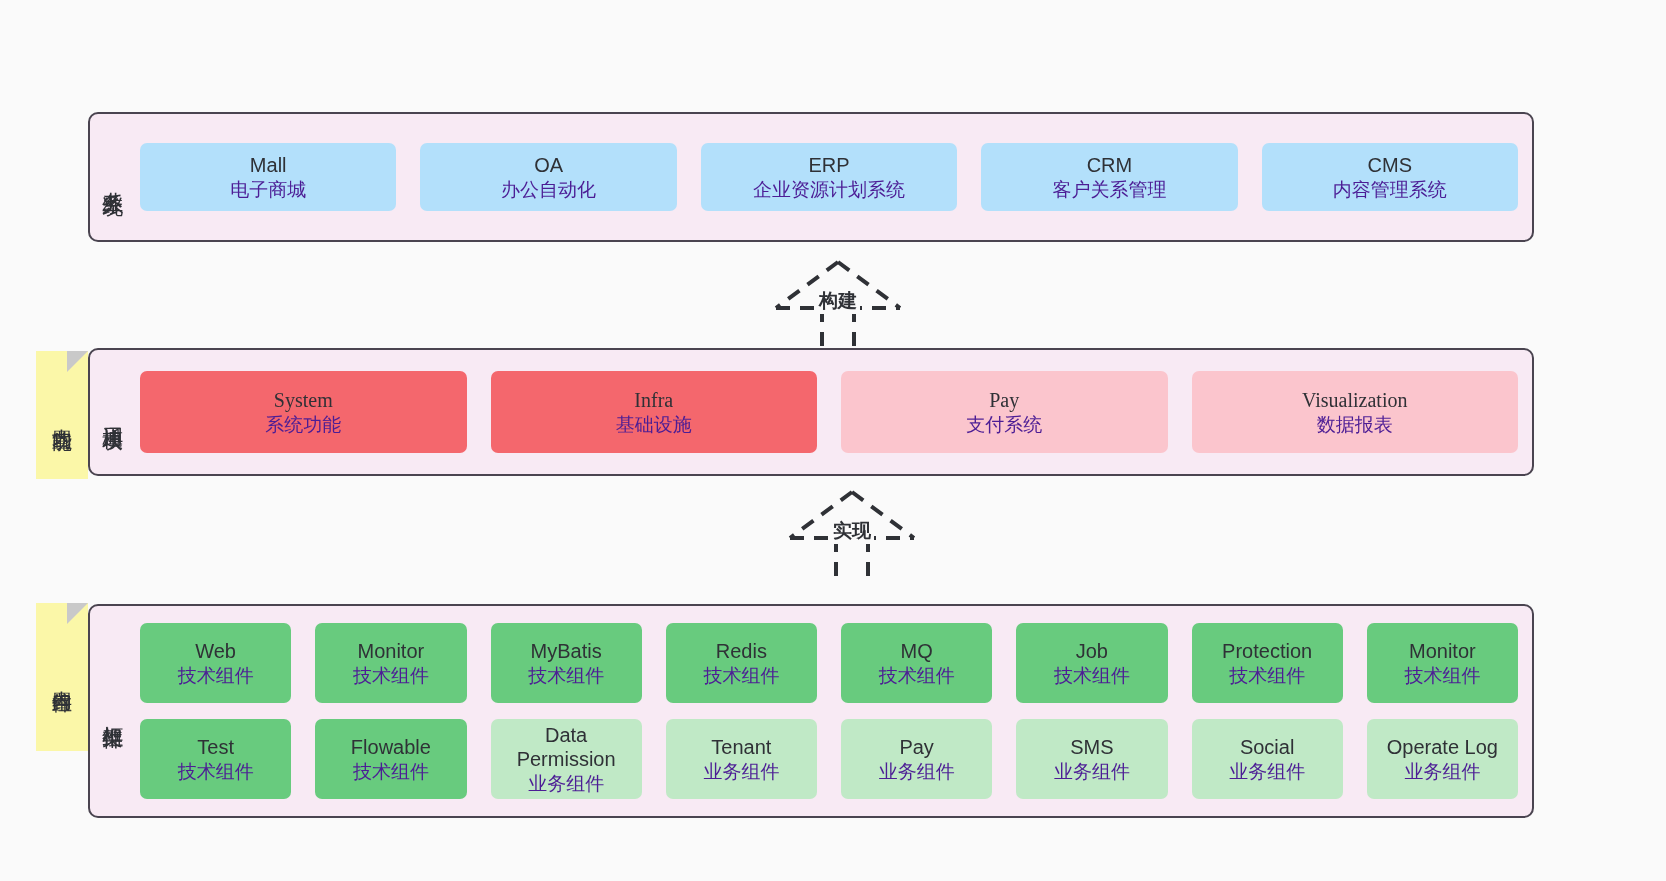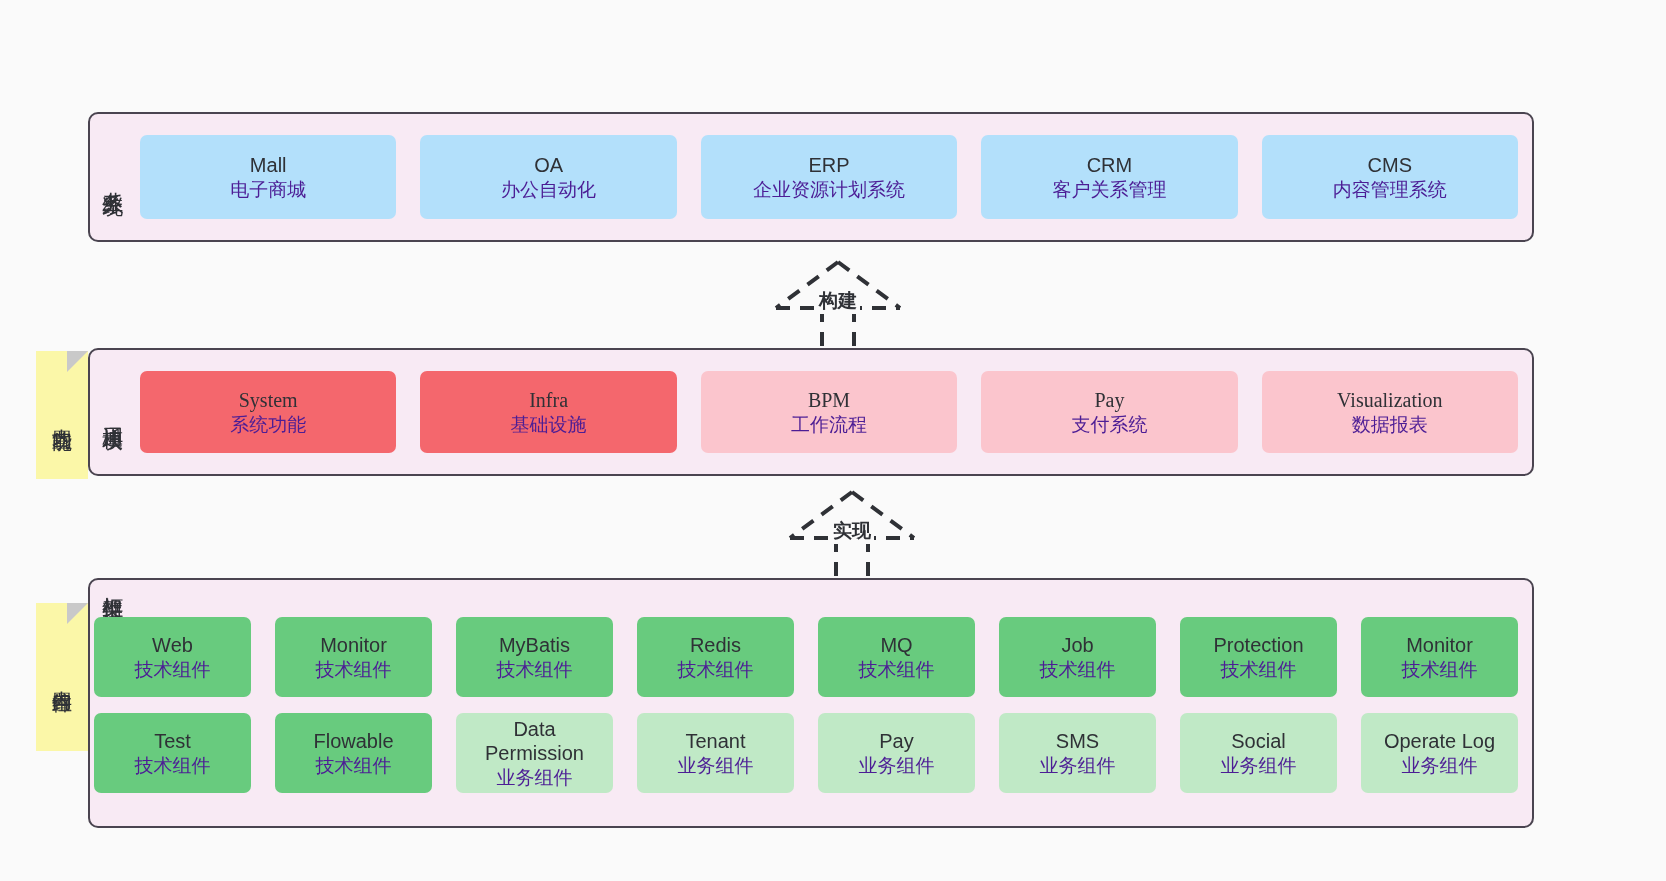--- a/index.html
+++ b/index.html
@@ -76,35 +76,35 @@
   }
   .node .t {
     font-size: 20px;
     color: #2f3136;
   }
   .node .s {
     font-size: 19px;
     color: #4c1d95;
   }
 
-  .h-biz  { height: 84px; text-align: right; }
+  .h-biz  { height: 68px; text-align: right; }
   .h-mod  { height: 82px; font-family: Liberation Serif, serif; }
   .h-comp { height: 80px; }
 
   
   .c-blue        { background: #b3e0fb; }
   .c-red         { background: #f4676d; }
   .c-pink        { background: #fbc5cd; }
   .c-green-dark  { background: #68cb7e; }
   .c-green-light { background: #c0e9c6; }
 
   
   #layer-business { left: 88px;  top: 112px; width: 1446px; height: 130px; }
   #layer-modules  { left: 88px;  top: 348px; width: 1446px; height: 128px; }
-  #layer-framework{ left: 88px;  top: 578px; width: 1446px; height: 250px; flex-direction: column; }
+  #layer-framework{ left: 88px;  top: 604px; width: 1446px; height: 214px; }
 
   
   .sticky {
     position: absolute;
     background: #fbf7a8;
     width: 52px;
     box-sizing: border-box;
     display: flex;
     align-items: center;
     justify-content: center;
@@ -203,24 +203,20 @@
       <div class="row" id="modules-row">
           <div class="node c-red h-mod">
             <div class="t">System</div>
             <div class="s">系统功能</div>
           </div>
           <div class="node c-red h-mod">
             <div class="t">Infra</div>
             <div class="s">基础设施</div>
           </div>
           <div class="node c-pink h-mod">
-            <div class="t">BPM</div>
-            <div class="s">工作流程</div>
-          </div>
-          <div class="node c-pink h-mod">
             <div class="t">Pay</div>
             <div class="s">支付系统</div>
           </div>
           <div class="node c-pink h-mod">
             <div class="t">Visualization</div>
             <div class="s">数据报表</div>
           </div>
         </div>
     </div>
   </div>

